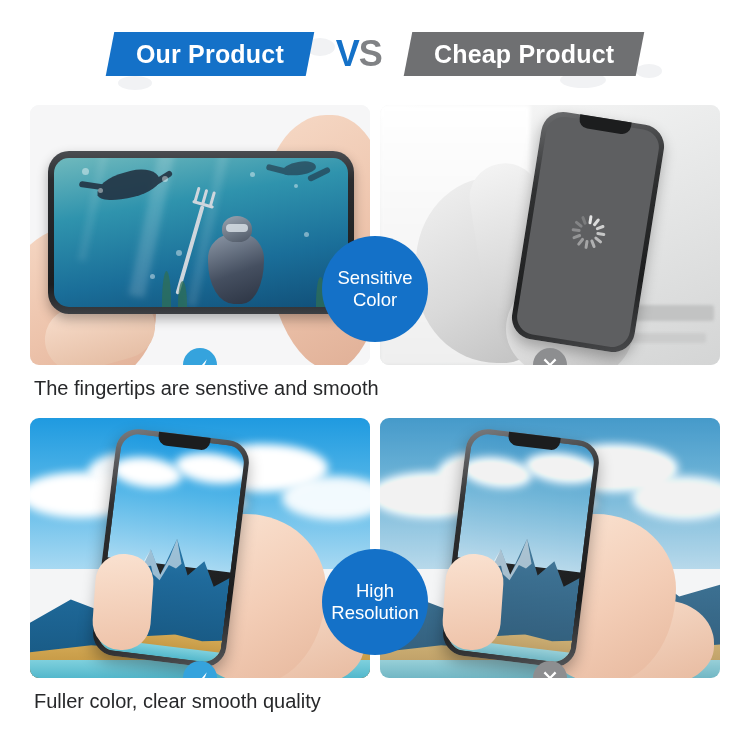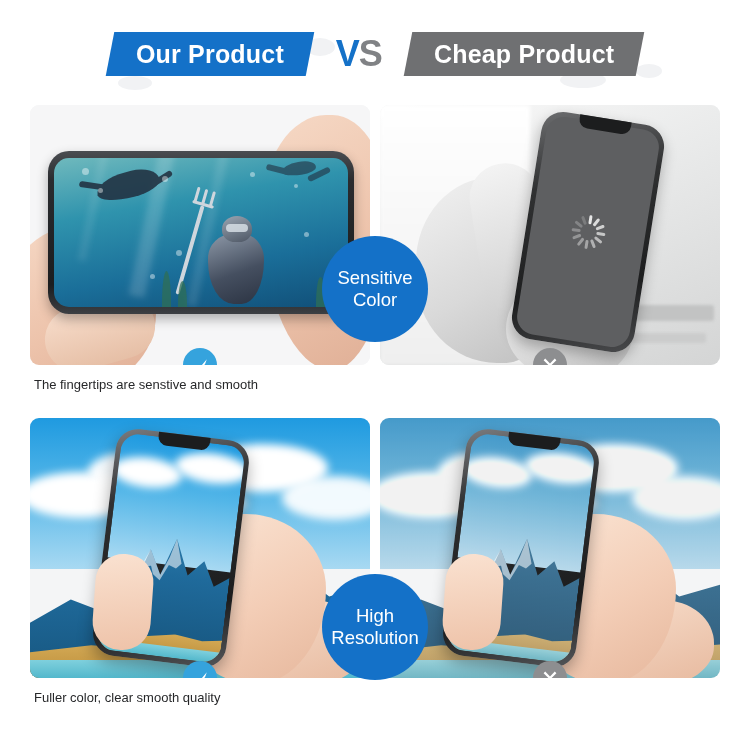--- a/index.html
+++ b/index.html
@@ -97,21 +97,21 @@
     border-radius: 9px;
     overflow: hidden;
     background: #f4f5f6;
   }
 
   .caption {
     position: absolute;
     left: 4px;
     top: 272px;
     width: 336px;
-    font-size: 13px;
+    font-size: 20px;
     color: #27282a;
     white-space: nowrap;
   }
 
   
   .badge {
     position: absolute;
     width: 34px;
     height: 34px;
     border-radius: 50%;
@@ -138,21 +138,21 @@
     flex-direction: column;
     align-items: center;
     justify-content: center;
     text-align: center;
     line-height: 1.18;
     font-size: 18.5px;
     z-index: 8;
     left: 292px;
   }
   .circle-label.c1 { top: 131px; }
-  .circle-label.c2 { top: 469px; }
+  .circle-label.c2 { top: 444px; }
   .circle-label span { display: block; white-space: nowrap; }
 
   
 
   .scene { position: absolute; inset: 0; }
 
   
   .p1-bg { position: absolute; inset: 0; background: #f6f6f7; }
 
   .hand {

